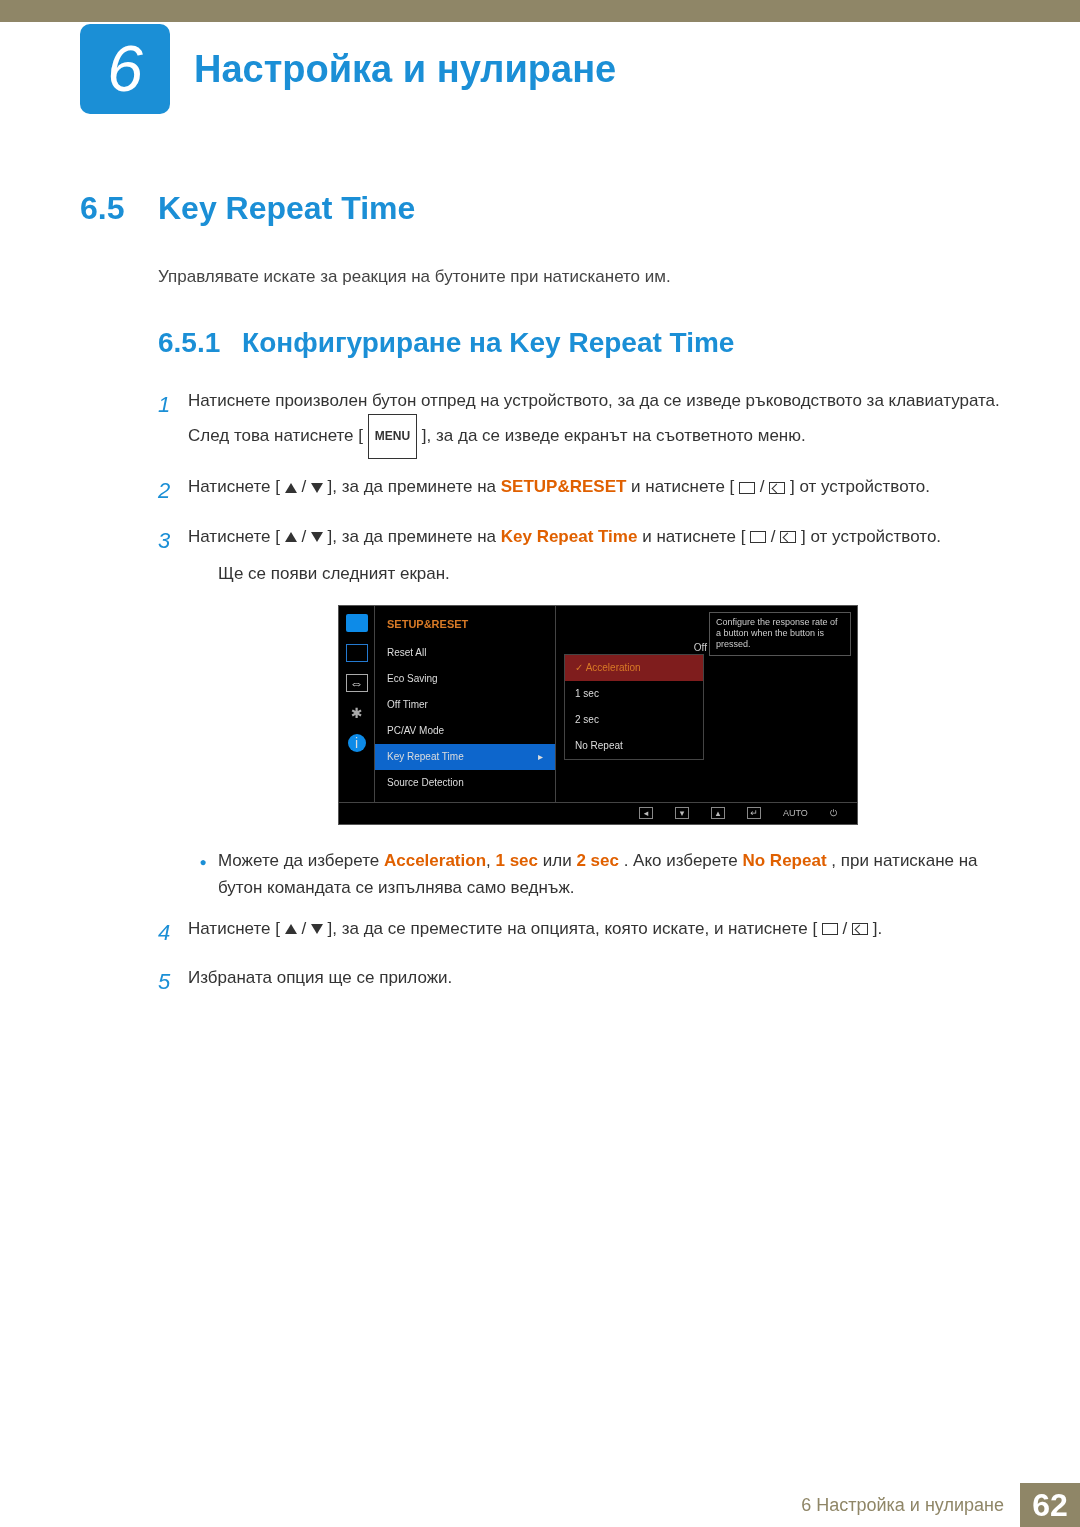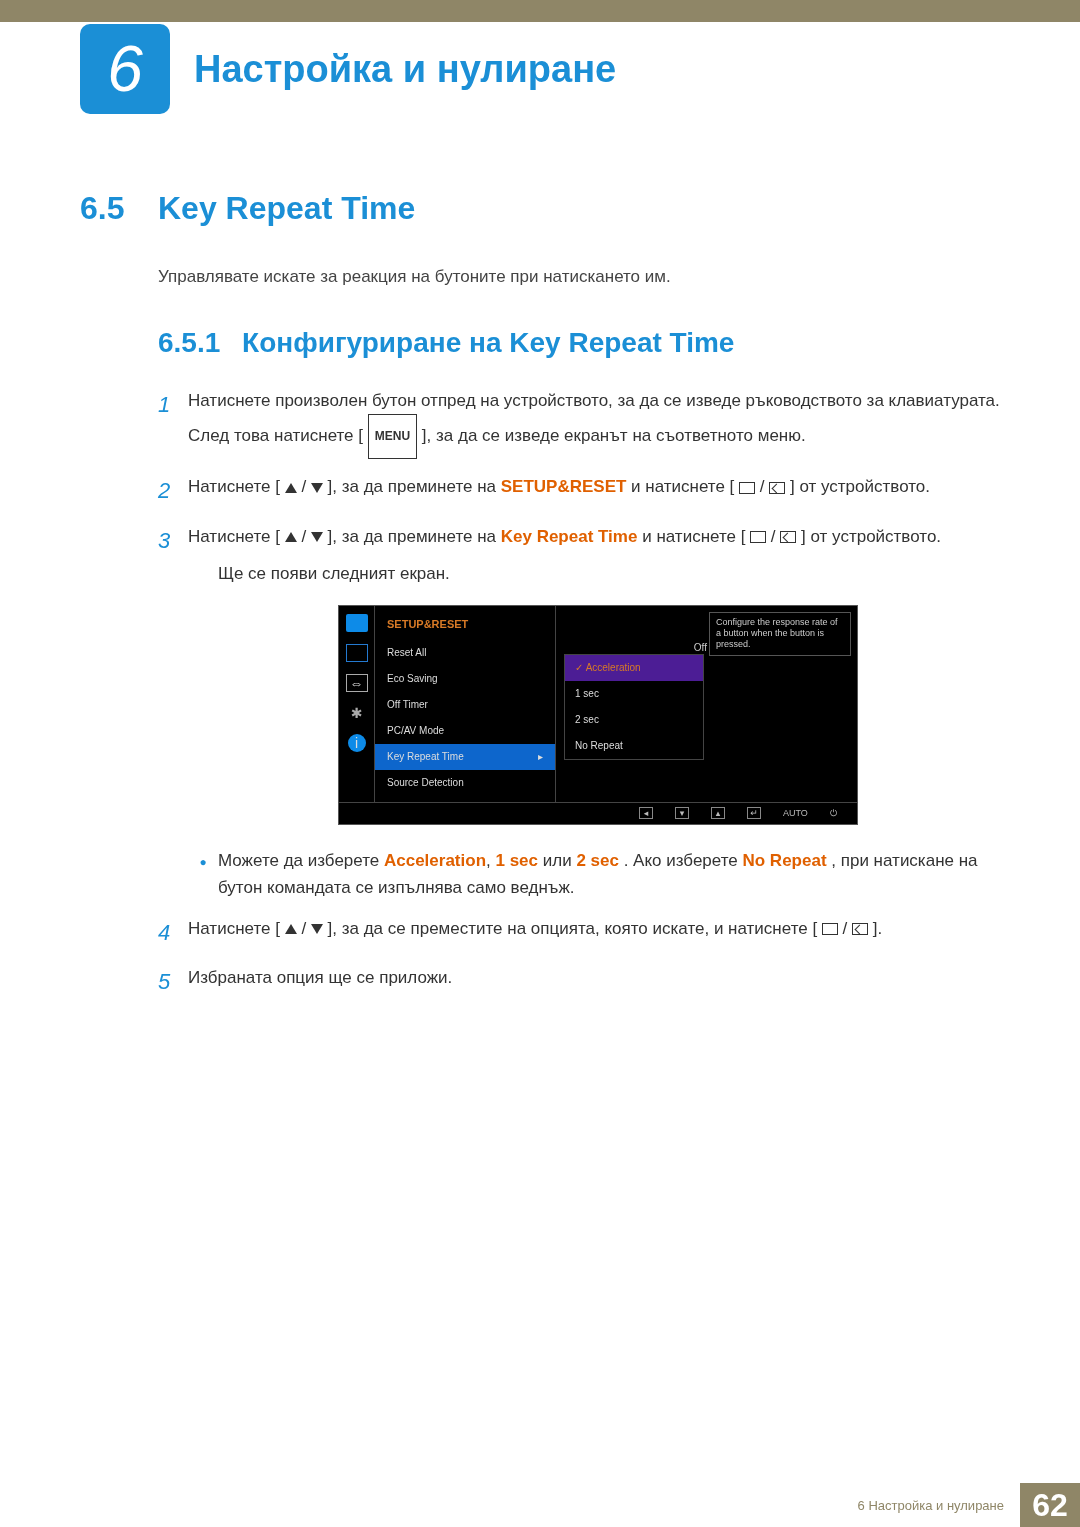--- a/index.html
+++ b/index.html
@@ -189,21 +189,21 @@
   }
   .osd-popup {
     margin-top: 42px;
     margin-left: 8px;
     width: 140px;
     border: 1px solid #444;
     background: #000;
     font-size: 10px;
   }
   .osd-pop-row { padding: 5px 10px; }
-  .osd-pop-row.sel { background: #4c1d95; color: #d87a26; }
+  .osd-pop-row.sel { background: #7f1d1d; color: #d87a26; }
   .osd-tip {
     position: absolute;
     right: 6px; top: 6px;
     width: 142px;
     border: 1px solid #555;
     padding: 4px 6px;
     font-size: 9px;
     line-height: 1.25;
     color: #ccc;
   }
@@ -240,21 +240,21 @@
     height: 44px;
     display: flex;
     justify-content: flex-end;
     align-items: stretch;
   }
   .footer-text {
     display: flex;
     align-items: center;
     padding-right: 16px;
     color: #8f8667;
-    font-size: 13px;
+    font-size: 18px;
   }
   .footer-page {
     width: 60px;
     background: #8f8667;
     color: #fff;
     font-size: 32px;
     font-weight: 600;
     display: flex;
     align-items: center;
     justify-content: center;

